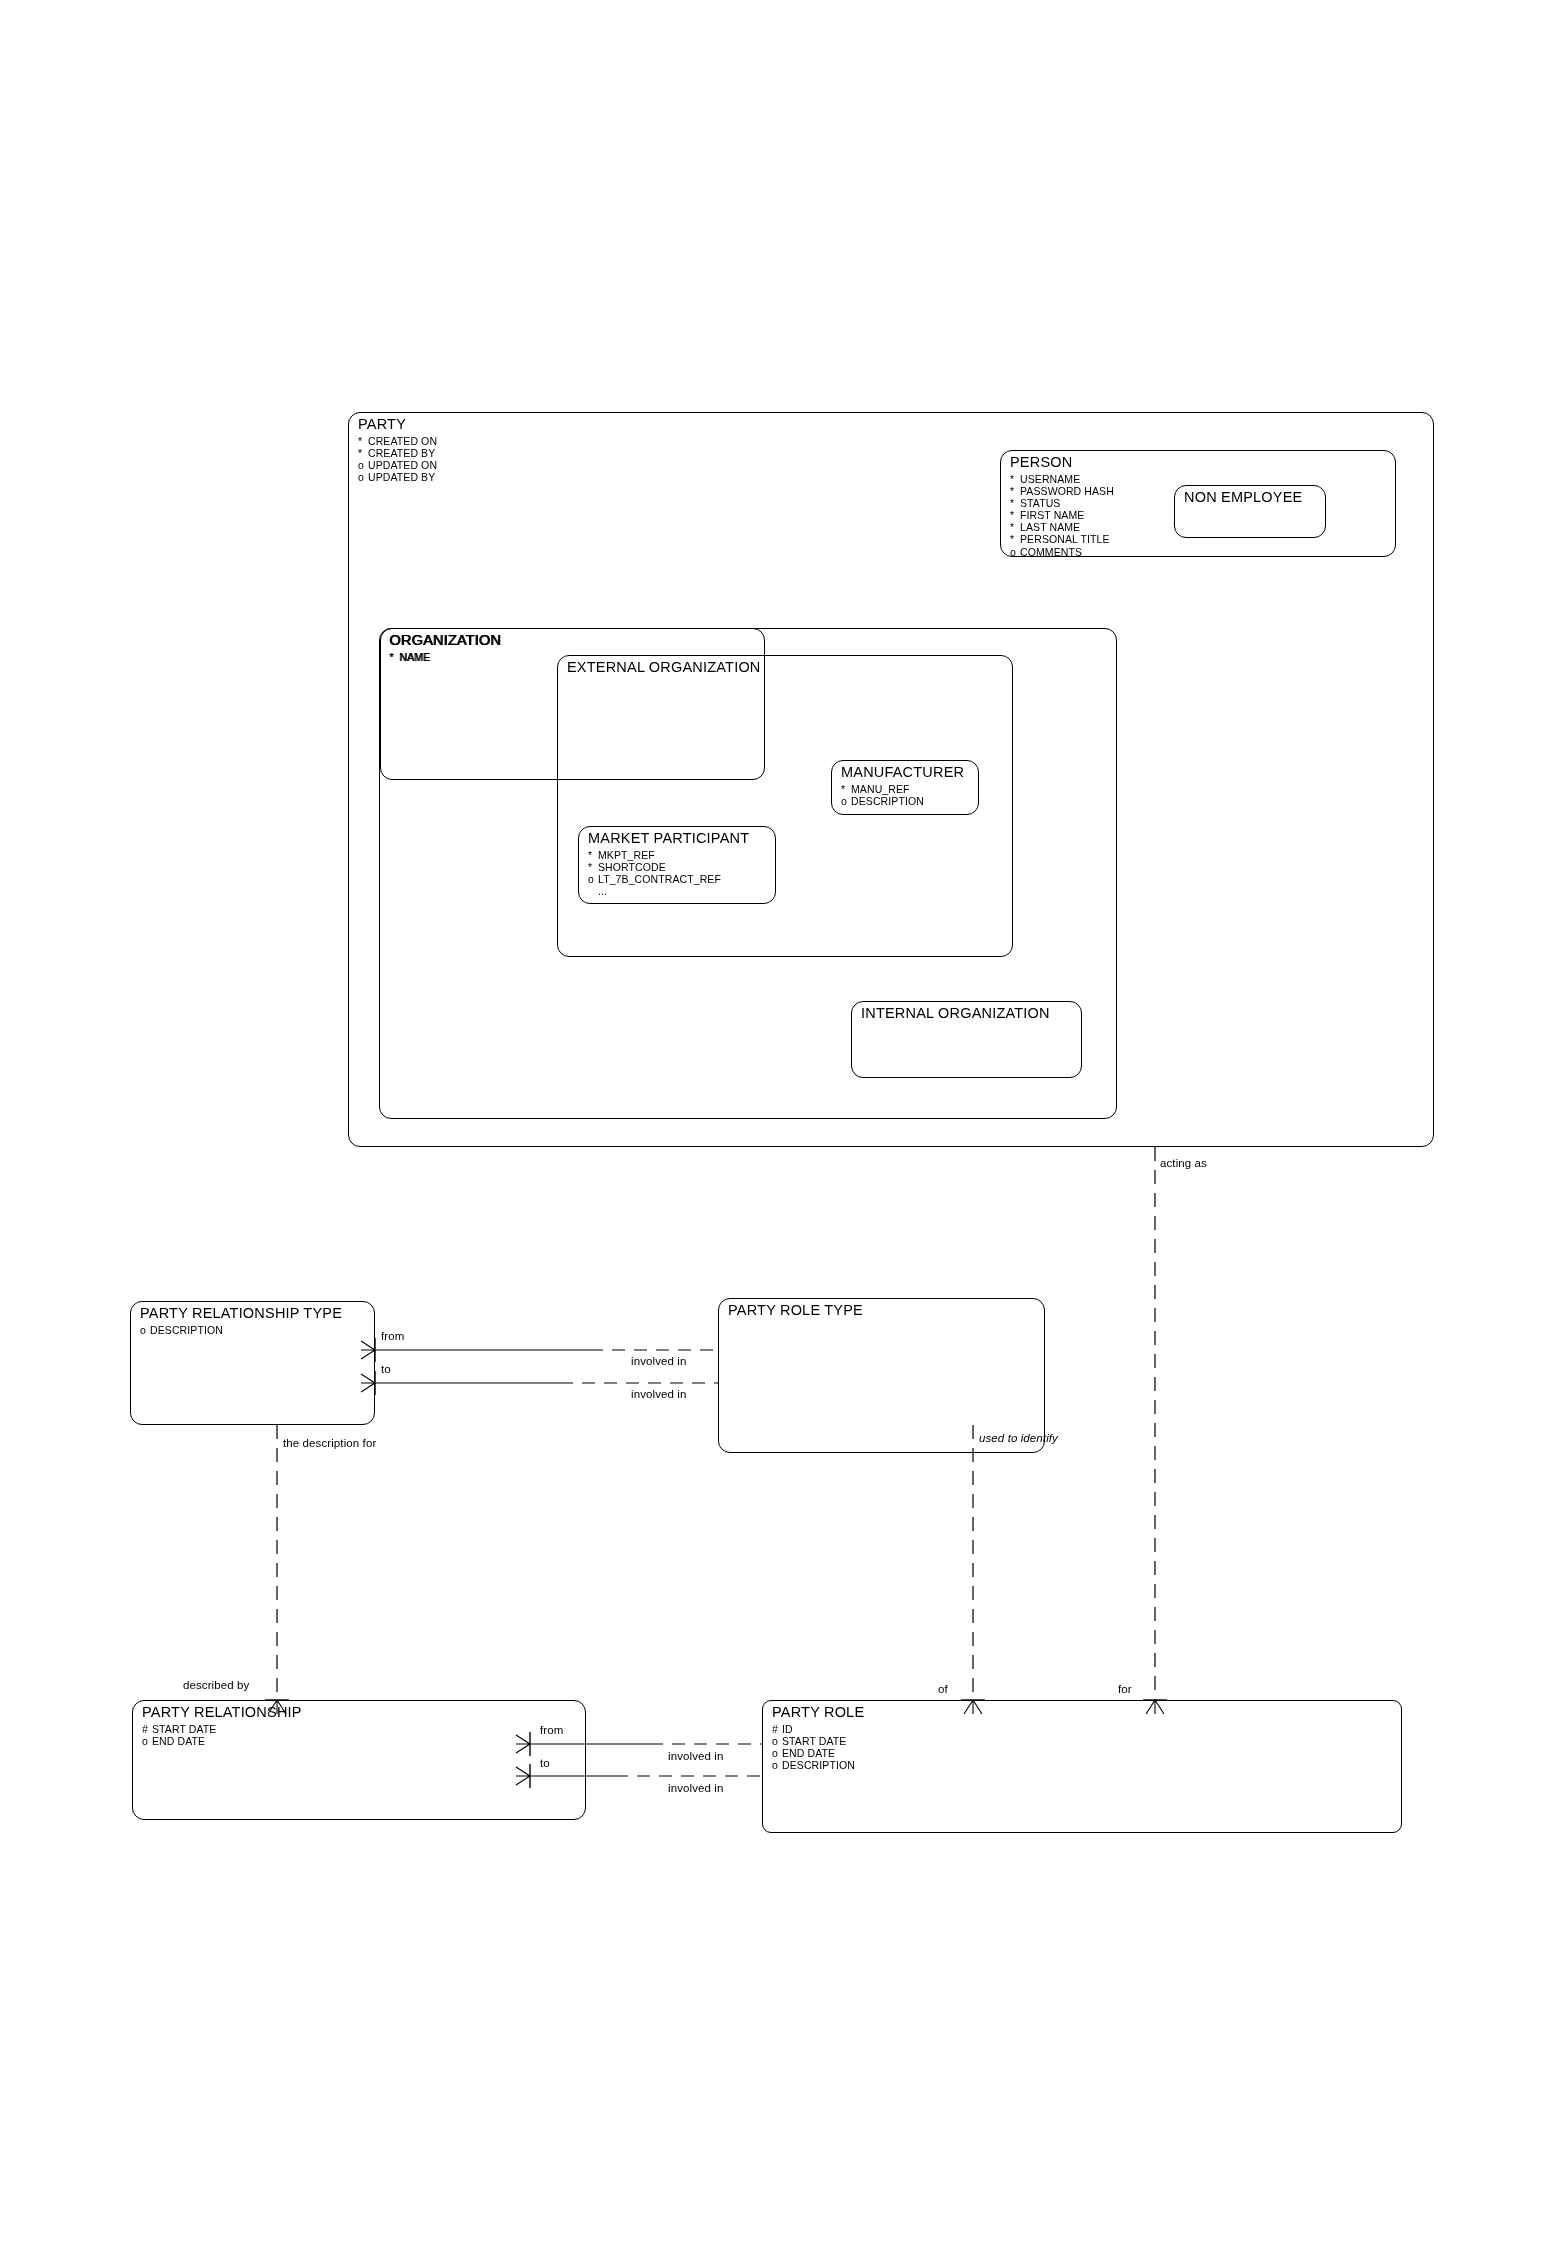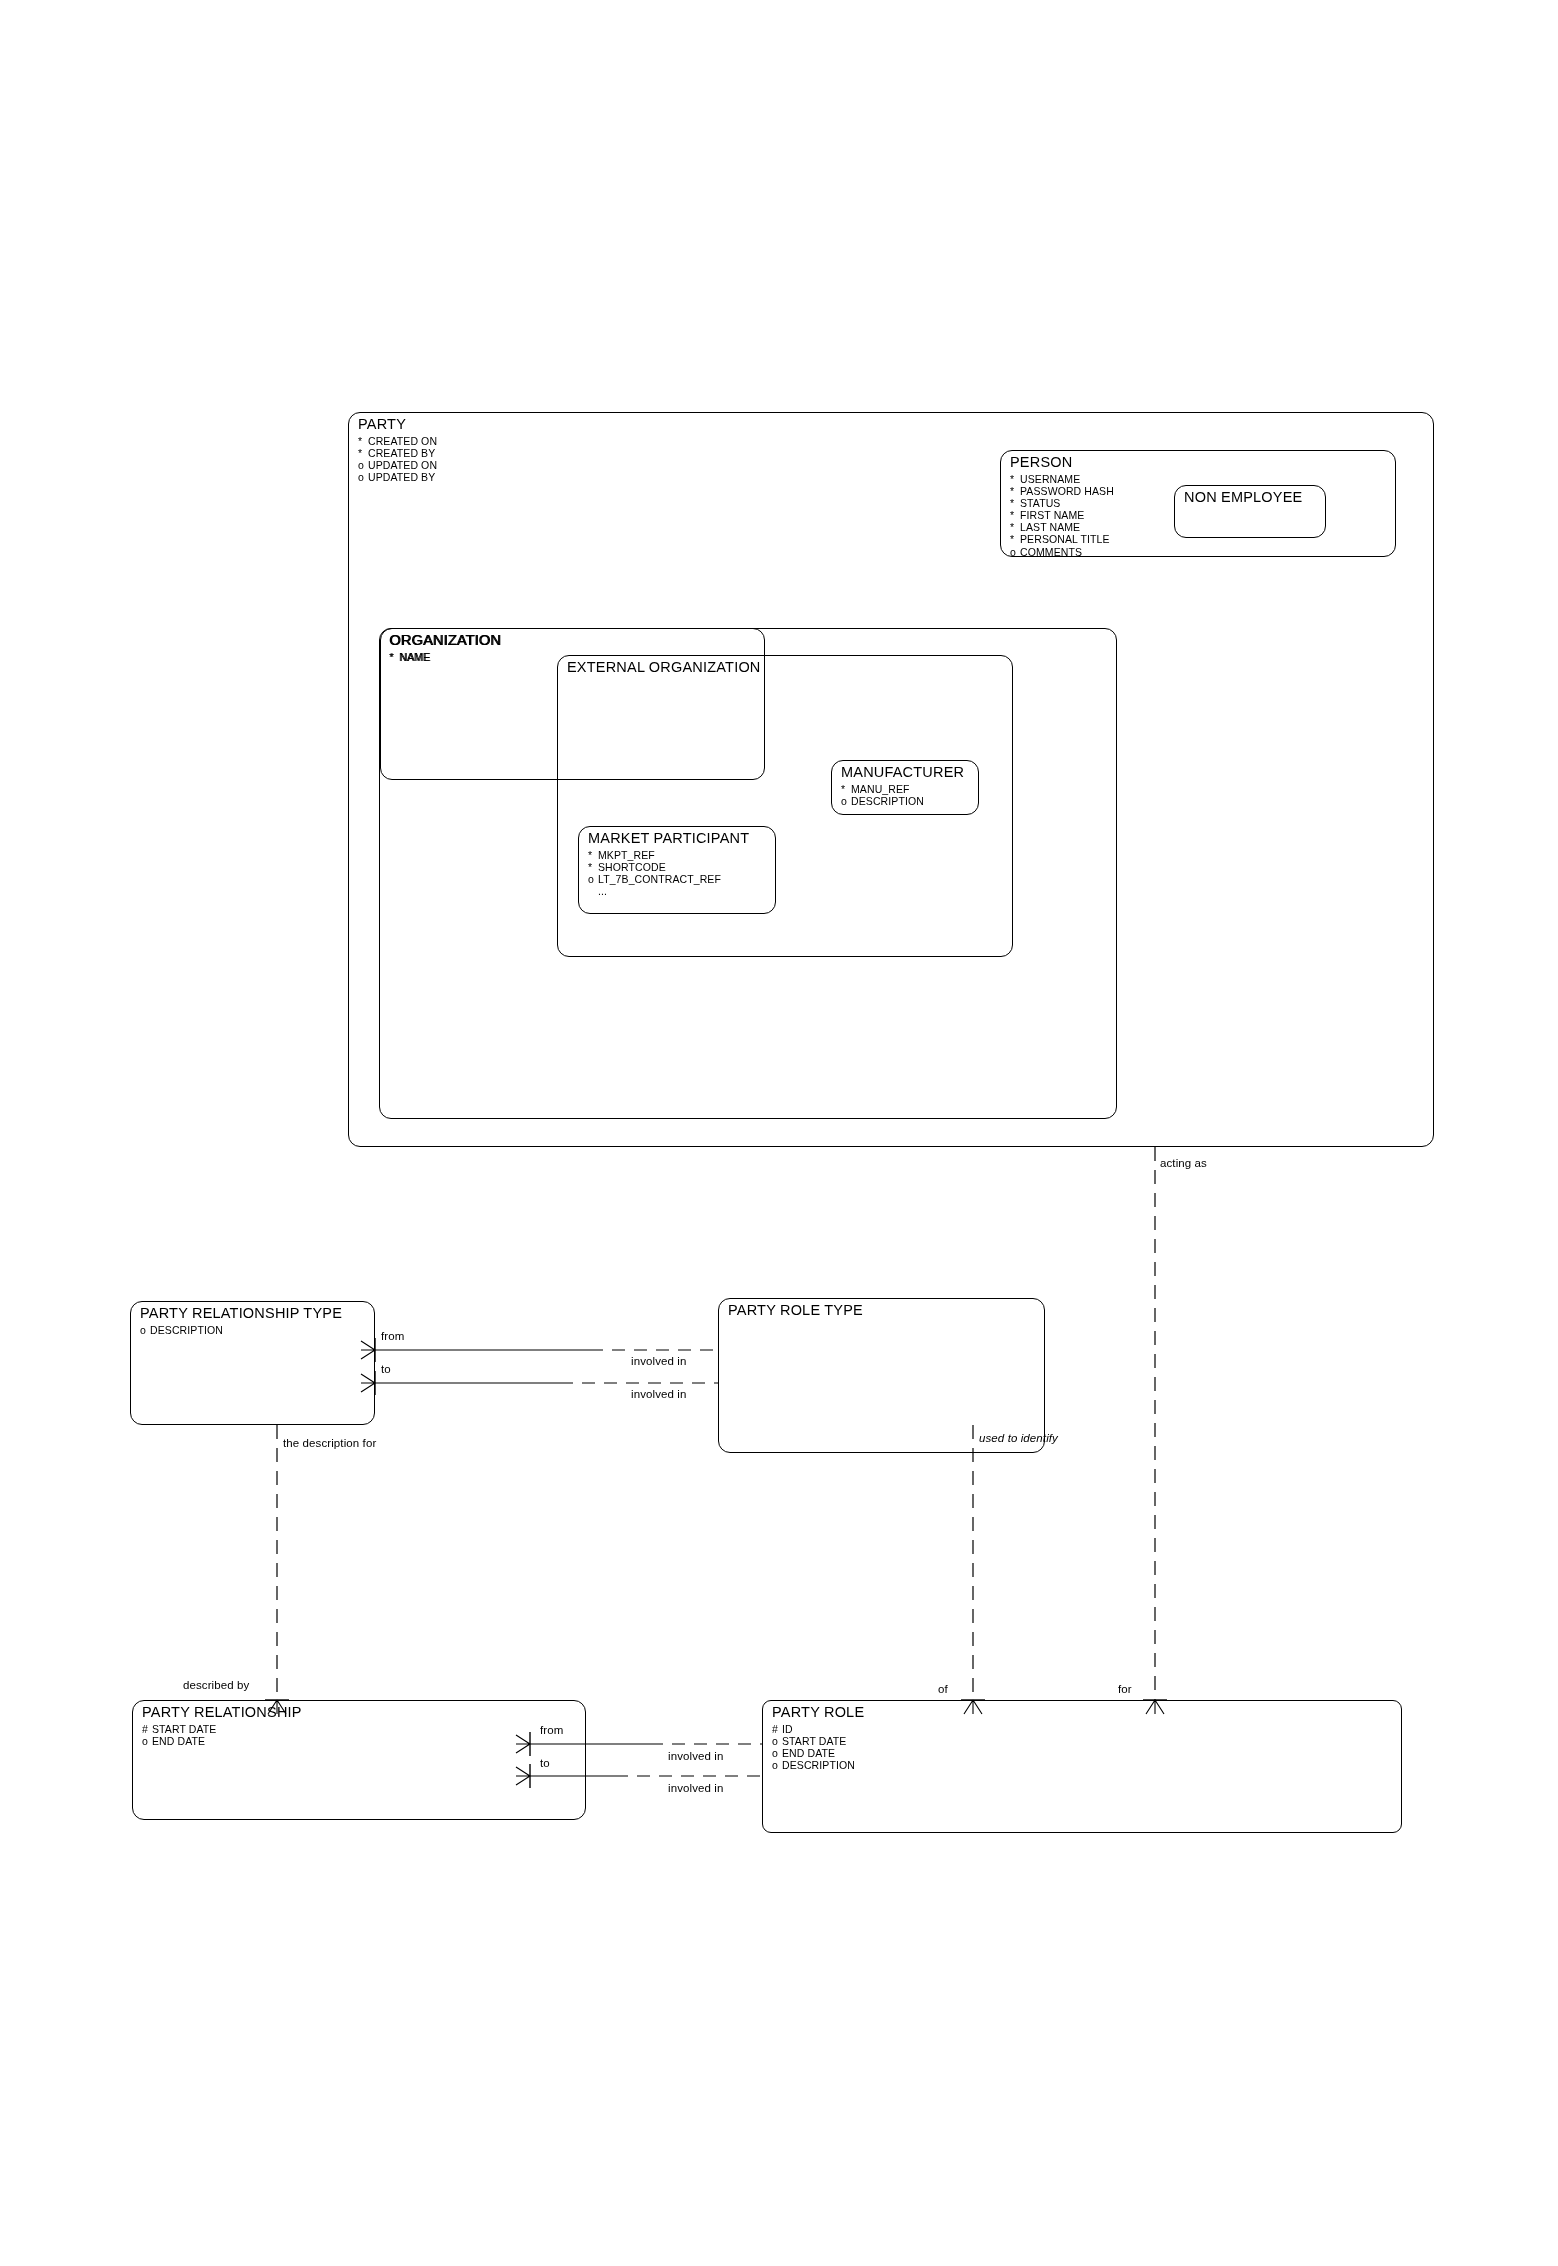--- a/index.html
+++ b/index.html
@@ -116,30 +116,33 @@
   </div>
 
   <div class="ent" style="left:831px;top:760px;width:148px;height:55px;">
     <div class="ent-title">MANUFACTURER</div>
     <div class="attrs">
       <div class="attr"><span class="mk">*</span><span>MANU_REF</span></div>
       <div class="attr"><span class="mk">o</span><span>DESCRIPTION</span></div>
     </div>
   </div>
 
-  <div class="ent" style="left:578px;top:826px;width:198px;height:88px;">
+  <div class="ent" style="left:578px;top:826px;width:198px;height:78px;">
     <div class="ent-title">MARKET PARTICIPANT</div>
     <div class="attrs">
       <div class="attr"><span class="mk">*</span><span>MKPT_REF</span></div>
       <div class="attr"><span class="mk">*</span><span>SHORTCODE</span></div>
       <div class="attr"><span class="mk">o</span><span>LT_7B_CONTRACT_REF</span></div>
       <div class="attr"><span class="mk"></span><span>...</span></div>
     </div>
   </div>
 
+  <div class="ent" style="left:851px;top:1001px;width:231px;height:77px;">
+    <div class="ent-title">INTERNAL ORGANIZATION</div>
+  </div>
 
   <div class="ent" style="left:130px;top:1301px;width:245px;height:124px;">
     <div class="ent-title">PARTY RELATIONSHIP TYPE</div>
     <div class="attrs">
       <div class="attr"><span class="mk">o</span><span>DESCRIPTION</span></div>
     </div>
   </div>
 
   <div class="ent" style="left:718px;top:1298px;width:327px;height:155px;">
     <div class="ent-title">PARTY ROLE TYPE</div>

